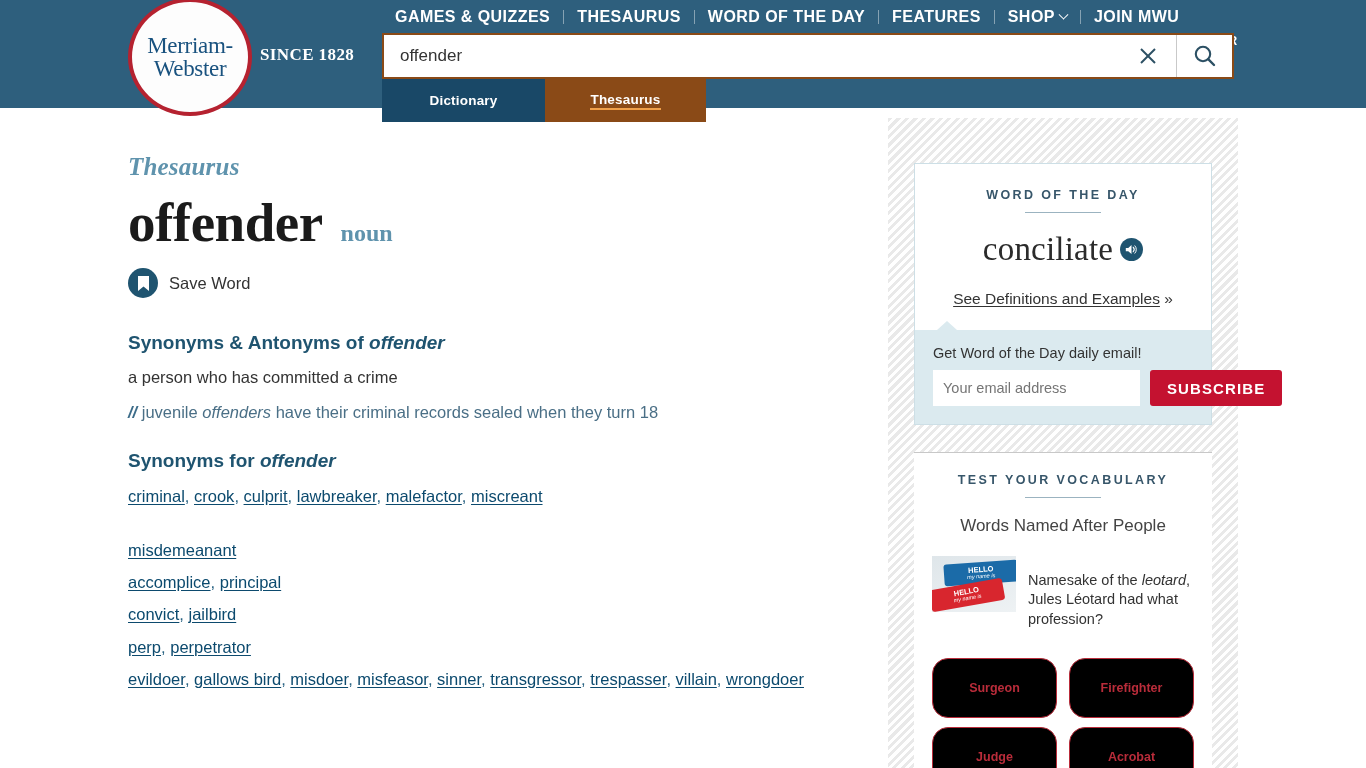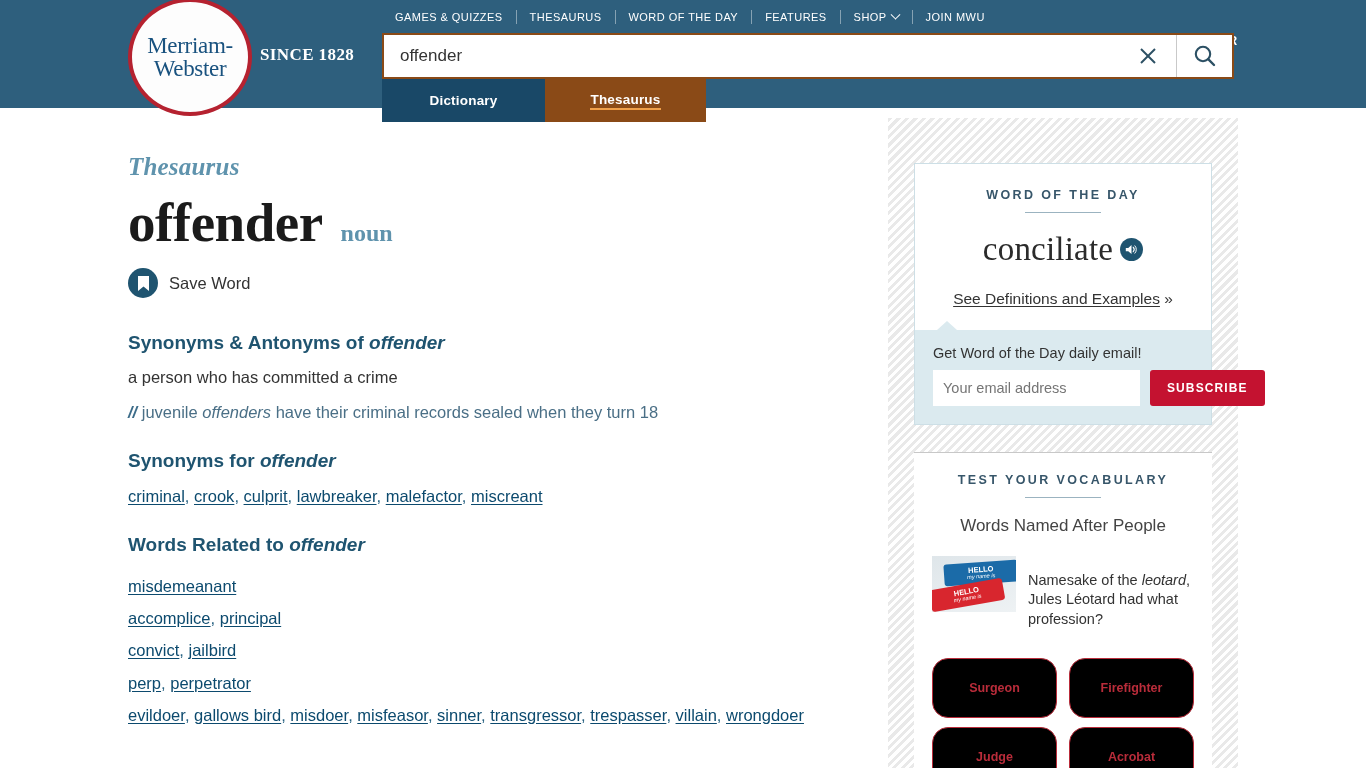--- a/index.html
+++ b/index.html
@@ -68,22 +68,22 @@
   .topnav {
     position: absolute;
     left: 254px;
     top: 9px;
     display: flex;
     align-items: center;
     height: 16px;
   }
   .topnav a {
     color: #ffffff;
-    font-size: 11px;
-    font-weight: normal;
+    font-size: 16px;
+    font-weight: bold;
     letter-spacing: 0.45px;
     text-decoration: none;
     padding: 0 13px;
     white-space: nowrap;
     display: inline-flex;
     align-items: center;
     gap: 5px;
   }
   .topnav .divider {
     width: 1px; height: 14px;
@@ -376,21 +376,21 @@
     padding: 0 10px;
     font-size: 14.5px;
     color: #555555;
     font-family: "Liberation Sans", sans-serif;
   }
   .subscribe-btn {
     background: #c41230;
     color: #ffffff;
     border: none;
     border-radius: 3px;
-    font-size: 12px;
+    font-size: 15px;
     font-weight: bold;
     letter-spacing: 1.1px;
     padding: 0 17px;
     cursor: pointer;
     font-family: "Liberation Sans", sans-serif;
     height: 36px;
   }
 
   .quiz-card {
     background: #ffffff;
@@ -568,23 +568,20 @@
 
     <p class="example">
       <span class="slashes">//</span><span> juvenile </span><em>offenders</em><span> have their criminal records sealed when they turn 18</span>
     </p>
 
     <h3 class="sec-head syn-head">
       <span>Synonyms for </span><em>offender</em>
     </h3>
     <p class="word-line syn-list"><a href="#">criminal</a><span>, </span><a href="#">crook</a><span>, </span><a href="#">culprit</a><span>, </span><a href="#">lawbreaker</a><span>, </span><a href="#">malefactor</a><span>, </span><a href="#">miscreant</a></p>
 
-    <h3 class="sec-head">
-      <span>Words Related to </span><em>offender</em>
-    </h3>
     <div class="rel-block">
         <p class="word-line"><a href="#">misdemeanant</a></p>
         <p class="word-line"><a href="#">accomplice</a><span>, </span><a href="#">principal</a></p>
         <p class="word-line"><a href="#">convict</a><span>, </span><a href="#">jailbird</a></p>
         <p class="word-line"><a href="#">perp</a><span>, </span><a href="#">perpetrator</a></p>
         <p class="word-line"><a href="#">evildoer</a><span>, </span><a href="#">gallows bird</a><span>, </span><a href="#">misdoer</a><span>, </span><a href="#">misfeasor</a><span>, </span><a href="#">sinner</a><span>, </span><a href="#">transgressor</a><span>, </span><a href="#">trespasser</a><span>, </span><a href="#">villain</a><span>, </span><a href="#">wrongdoer</a></p>
       </div>
 
   </main>
 

